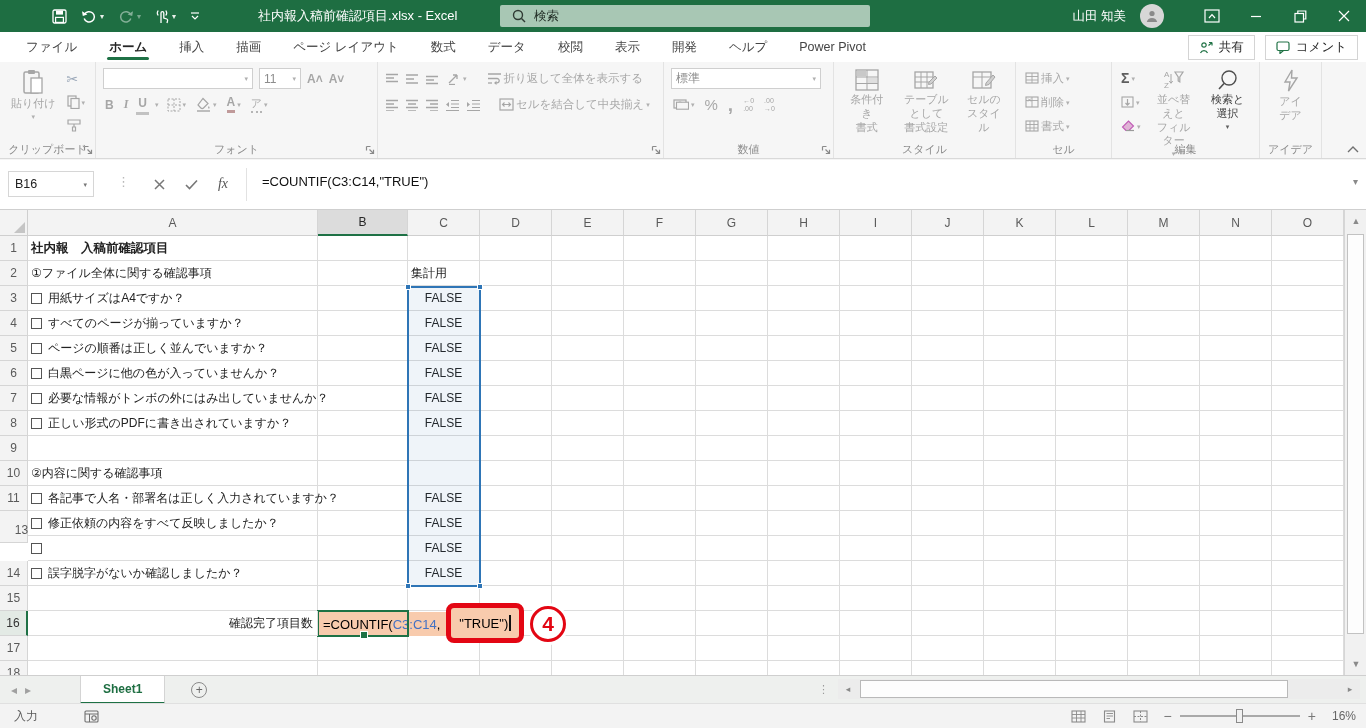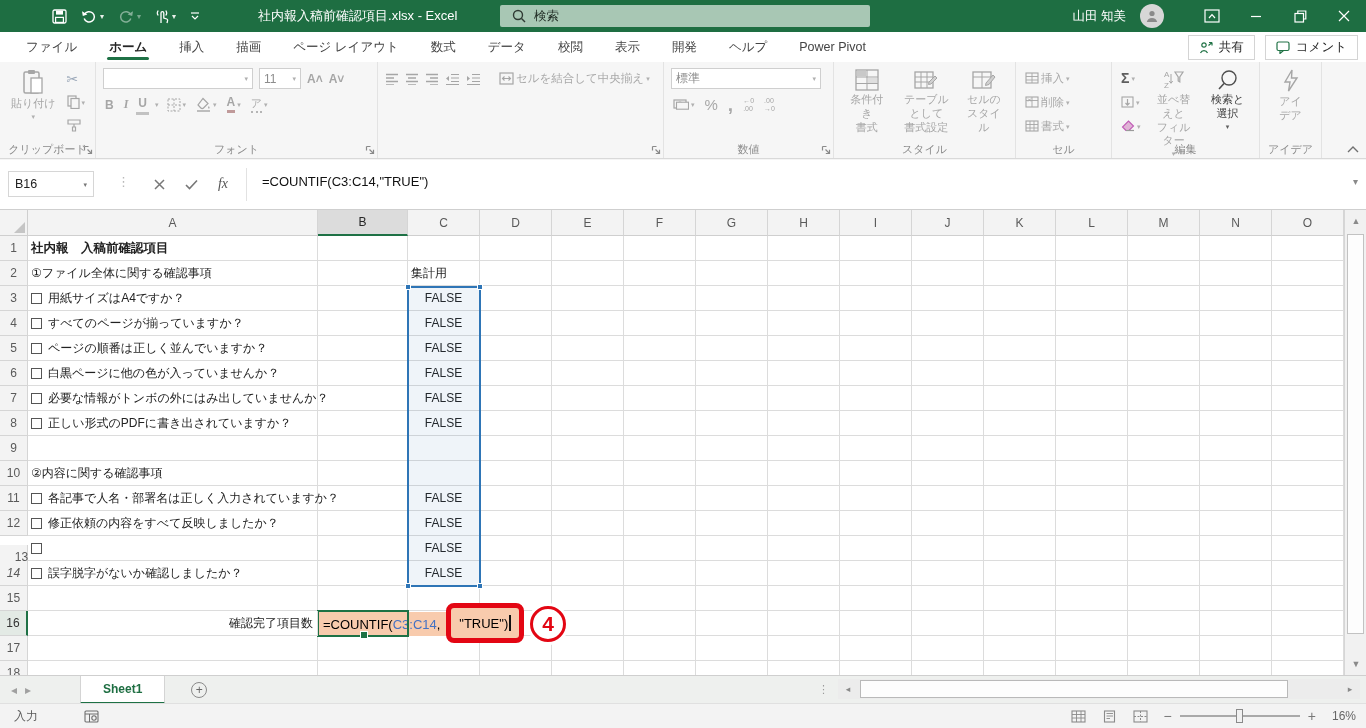--- a/index.html
+++ b/index.html
@@ -343,20 +343,46 @@
       <svg class="launcher" width="10" height="10" viewBox="0 0 10 10">
           <path d="M1.5 1.5 h4 M1.5 1.5 v4" stroke="#8a8a8a" stroke-width="1.2" fill="none"></path>
           <path d="M4.5 4.5 L8.5 8.5 M8.5 4.8 V8.5 H4.8" stroke="#8a8a8a" stroke-width="1.2" fill="none"></path>
         </svg>
     </div>
 
     <div class="rgroup" style="width:286px">
       <div class="gcol">
         <div class="rrow">
           <svg width="14" height="12" viewBox="0 0 14 12">
+              <path d="M1 1.5 h12 M1 5 h8 M1 8.5 h12" stroke="#a6a6a6" stroke-width="1.4"></path>
+            </svg>
+          <svg width="14" height="12" viewBox="0 0 14 12">
+              <path d="M1 2 h12 M1 6 h8 M1 10 h12" stroke="#a6a6a6" stroke-width="1.4"></path>
+            </svg>
+          <svg width="14" height="12" viewBox="0 0 14 12">
+              <path d="M1 3.5 h12 M1 7 h8 M1 10.5 h12" stroke="#a6a6a6" stroke-width="1.4"></path>
+            </svg>
+          <span class="mini">
+            <svg width="14" height="13" viewBox="0 0 14 13">
+                <path d="M2 11 L10 3 M10 3 h-4 M10 3 v4" fill="none" stroke="#a6a6a6" stroke-width="1.3"></path>
+                <path d="M2 12.5 h6" stroke="#a6a6a6" stroke-width="1.3"></path>
+              </svg>
+            <span class="dd">▾</span>
+          </span>
+          <span class="mini" style="margin-left:10px">
+            <svg width="15" height="13" viewBox="0 0 15 13">
+                <path d="M1 2 h13 M1 6.5 h9 a2.2 2.2 0 1 1 0 4.4 h-2" fill="none" stroke="#a6a6a6" stroke-width="1.3"></path>
+                <path d="M9.5 8.8 L7 10.9 L9.5 13" fill="#a6a6a6"></path>
+                <path d="M1 11 h4" stroke="#a6a6a6" stroke-width="1.3"></path>
+              </svg>
+            <span class="glabel-inline">折り返して全体を表示する</span>
+          </span>
+        </div>
+        <div class="rrow">
+          <svg width="14" height="12" viewBox="0 0 14 12">
               <path d="M1 1.5 h12 M1 5 h8 M1 8.5 h12 M1 12 h8" stroke="#a6a6a6" stroke-width="1.3"></path>
             </svg>
           <svg width="14" height="12" viewBox="0 0 14 12">
               <path d="M1 1.5 h12 M3 5 h8 M1 8.5 h12 M3 12 h8" stroke="#a6a6a6" stroke-width="1.3"></path>
             </svg>
           <svg width="14" height="12" viewBox="0 0 14 12">
               <path d="M1 1.5 h12 M5 5 h8 M1 8.5 h12 M5 12 h8" stroke="#a6a6a6" stroke-width="1.3"></path>
             </svg>
           <svg width="15" height="12" viewBox="0 0 15 12">
               <path d="M6 1.5 h8 M6 5 h8 M6 8.5 h8 M1 11.5 h13" stroke="#a6a6a6" stroke-width="1.2"></path>
@@ -815,41 +841,41 @@
         <div class="cell" style="left: 624px; top: 301px; width: 72px; height: 25px;"></div>
         <div class="cell" style="left: 696px; top: 301px; width: 72px; height: 25px;"></div>
         <div class="cell" style="left: 768px; top: 301px; width: 72px; height: 25px;"></div>
         <div class="cell" style="left: 840px; top: 301px; width: 72px; height: 25px;"></div>
         <div class="cell" style="left: 912px; top: 301px; width: 72px; height: 25px;"></div>
         <div class="cell" style="left: 984px; top: 301px; width: 72px; height: 25px;"></div>
         <div class="cell" style="left: 1056px; top: 301px; width: 72px; height: 25px;"></div>
         <div class="cell" style="left: 1128px; top: 301px; width: 72px; height: 25px;"></div>
         <div class="cell" style="left: 1200px; top: 301px; width: 72px; height: 25px;"></div>
         <div class="cell" style="left: 1272px; top: 301px; width: 72px; height: 25px;"></div>
-        <div class="rowhdr" style="top: 335px; height: 25px; padding-left: 16px;">13</div>
+        <div class="rowhdr" style="top: 308px; height: 25px; padding-left: 16px;">13</div>
         <div class="cell" style="left: 28px; top: 326px; width: 290px; height: 25px; z-index: 1; background: transparent;">
           <span class="cbx"></span>
         </div>
         <div class="cell" style="left: 318px; top: 326px; width: 90px; height: 25px;"></div>
         <div class="cell center" style="left: 408px; top: 326px; width: 72px; height: 25px;">
           <span>FALSE</span>
         </div>
         <div class="cell" style="left: 480px; top: 326px; width: 72px; height: 25px;"></div>
         <div class="cell" style="left: 552px; top: 326px; width: 72px; height: 25px;"></div>
         <div class="cell" style="left: 624px; top: 326px; width: 72px; height: 25px;"></div>
         <div class="cell" style="left: 696px; top: 326px; width: 72px; height: 25px;"></div>
         <div class="cell" style="left: 768px; top: 326px; width: 72px; height: 25px;"></div>
         <div class="cell" style="left: 840px; top: 326px; width: 72px; height: 25px;"></div>
         <div class="cell" style="left: 912px; top: 326px; width: 72px; height: 25px;"></div>
         <div class="cell" style="left: 984px; top: 326px; width: 72px; height: 25px;"></div>
         <div class="cell" style="left: 1056px; top: 326px; width: 72px; height: 25px;"></div>
         <div class="cell" style="left: 1128px; top: 326px; width: 72px; height: 25px;"></div>
         <div class="cell" style="left: 1200px; top: 326px; width: 72px; height: 25px;"></div>
         <div class="cell" style="left: 1272px; top: 326px; width: 72px; height: 25px;"></div>
-        <div class="rowhdr" style="top: 351px; height: 25px; font-style: italic;">14</div>
+        <div class="rowhdr" style="top: 351px; height: 25px;">14</div>
         <div class="cell" style="left: 28px; top: 351px; width: 290px; height: 25px; z-index: 1; background: transparent;">
           <span class="cbx"></span>
           <span>誤字脱字がないか確認しましたか？</span>
         </div>
         <div class="cell" style="left: 318px; top: 351px; width: 90px; height: 25px;"></div>
         <div class="cell center" style="left: 408px; top: 351px; width: 72px; height: 25px;">
           <span>FALSE</span>
         </div>
         <div class="cell" style="left: 480px; top: 351px; width: 72px; height: 25px;"></div>
         <div class="cell" style="left: 552px; top: 351px; width: 72px; height: 25px;"></div>

